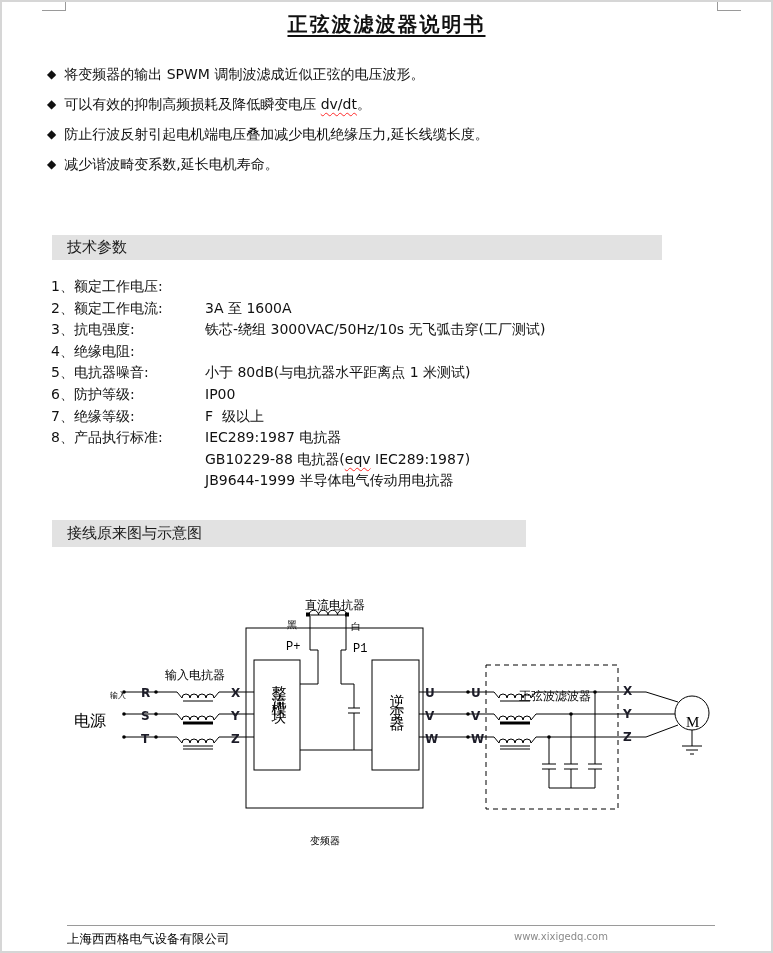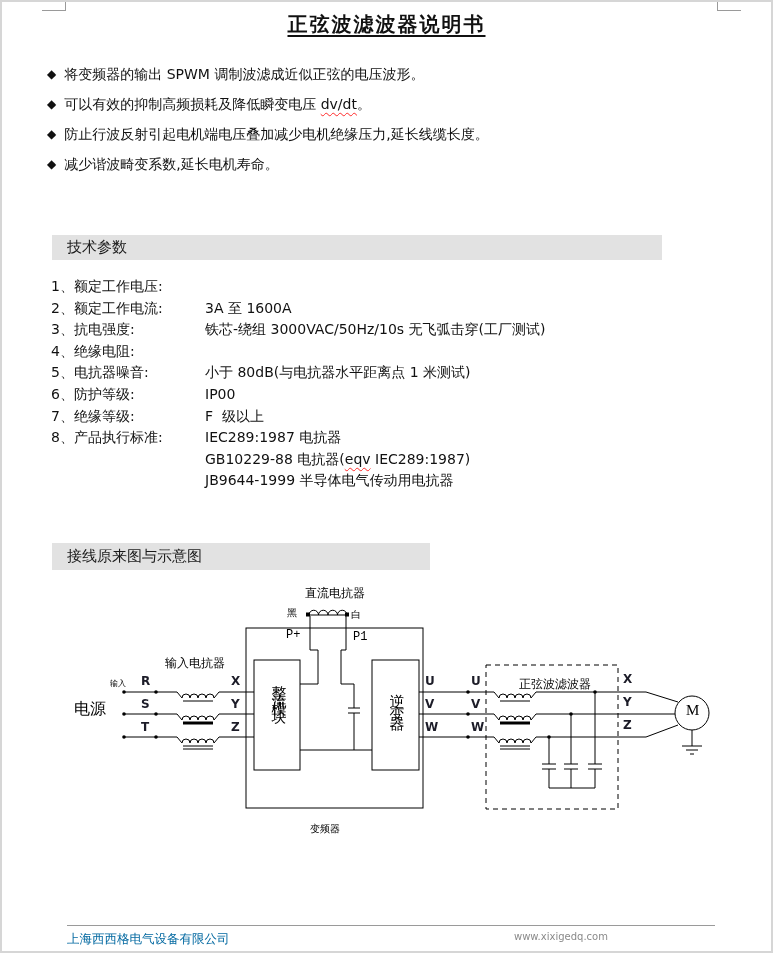--- a/index.html
+++ b/index.html
@@ -19,37 +19,37 @@
   
   .features { position:absolute; top:62px; left:45px; width:680px; }
   .feature { display:flex; align-items:flex-start; margin-bottom:10px; height:20px; font-size:14px; }
   .diamond { font-size:12px; line-height:20px; margin-right:8px; }
   .ftext { line-height:20px; white-space:pre; }
   .wavy { text-decoration:underline wavy #ff2a2a 1px; text-underline-offset:3px; text-decoration-skip-ink:none; }
   
   .bar { position:absolute; background:#e2e2e2; display:flex; align-items:center;
          padding-left:15px; font-size:15px; color:#1a1a1a; box-sizing:border-box; }
   .bar1 { left:50px; top:233px; width:610px; height:25px; }
-  .bar2 { left:50px; top:541px; width:378px; height:27px; }
+  .bar2 { left:50px; top:518px; width:474px; height:27px; }
   
   .params { position:absolute; top:274px; left:49px; font-size:14px; }
   .prow { display:flex; height:21.6px; line-height:21.6px; white-space:pre; }
   .plabel { width:154px; flex:none; }
   
   .dsvg { position:absolute; left:0; top:580px; }
-  .dlabel { position:absolute; font-size:12px; line-height:13px; white-space:nowrap; color:#000; }
+  .dlabel { position:absolute; font-size:12px; line-height:13px; white-space:nowrap; color:#000;margin-top:12px; }
   .phase { font-size:12px; font-weight:bold; color:#1c1c28; }
   .tiny { font-size:8px; }
   .small { font-size:10px; }
   .vtext { position:absolute; writing-mode:vertical-rl; text-orientation:upright; font-size:15px; color:#000; }
   .motor-m { font-family:"Liberation Serif", serif; font-size:15px; }
   .mono { font-family:"Liberation Mono", monospace; font-size:12px; }
   
   .footer-line { position:absolute; left:65px; top:923px; width:648px; border-top:1px solid #9a9a9a; }
-  .company { position:absolute; left:65px; top:929px; font-size:12.5px; color:#0369a1; }
+  .company { position:absolute; left:65px; top:929px; font-size:12.5px; color:#000000; }
   .website { position:absolute; left:512px; top:929px; font-size:10px; color:#8a8a8a; }
 </style>
 </head>
 <body>
 
 <div class="page">
 
   <div class="crop left"></div>
   <div class="crop right"></div>
 

